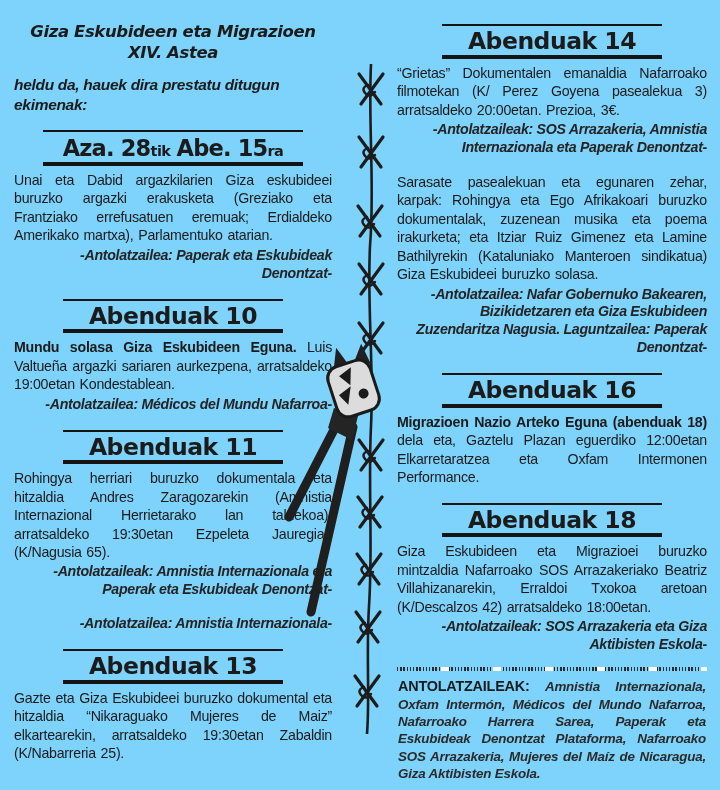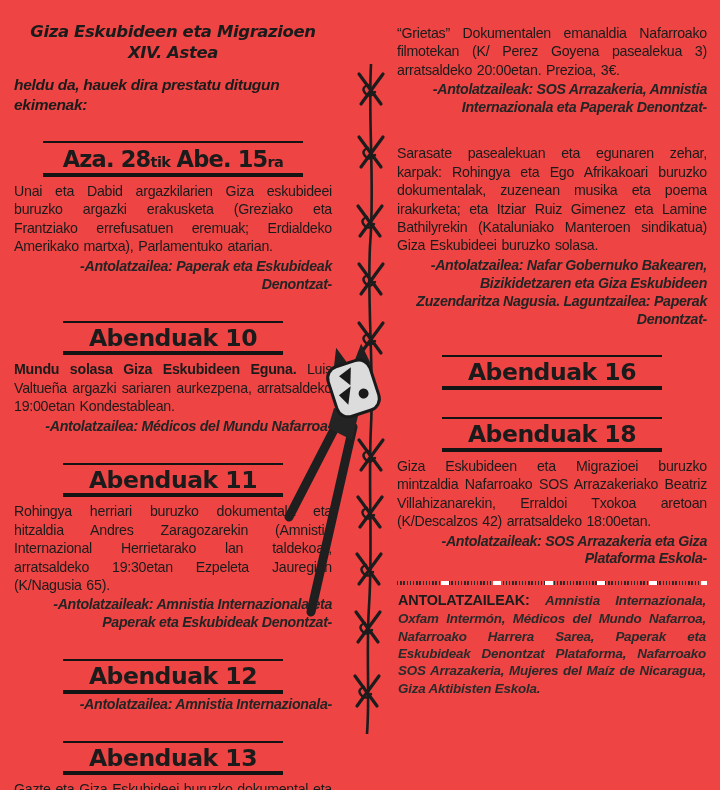--- a/index.html
+++ b/index.html
@@ -1,33 +1,33 @@
 <!DOCTYPE html>
 <html><head>
 <meta charset="utf-8">
 <style>
   html,body { margin:0; padding:0; background:#ffffff; }
   .page {
-    position:relative; width:720px; height:790px; background:#ef4444;
+    position:relative; width:720px; height:790px; background:#7dd3fc;
     color:#1b1b1b; font-family:"Liberation Sans", sans-serif; overflow:hidden;
   }
   .col { position:absolute; }
   .col-left  { left:14px;  top:22px; width:318px; }
   .col-right { left:397px; top:16px; width:310px; }
 
   .title {
     font-family:"DejaVu Sans", sans-serif; font-style:italic; font-weight:700;
     font-size:16.5px; line-height:1.25; text-align:center; letter-spacing:-0.4px;
   }
   .subtitle {
     font-style:italic; font-weight:700; font-size:15.5px; line-height:1.25;
     margin-top:12px; letter-spacing:-0.3px;
   }
 
-  .event { margin-top:27px; }
+  .event { margin-top:16px; }
   .event:first-child { margin-top:0; }
   .col-right .event:first-child { margin-top:8px; }
 
   .evt-head {
     margin:0 auto; width:216px; text-align:center;
     border-top:2px solid #141414; border-bottom:4px solid #141414;
     padding:3px 2px 1px;
   }
   .evt-head .h {
     font-family:"DejaVu Sans", sans-serif; font-weight:700;
@@ -87,21 +87,20 @@
       <p class="org">-Antolatzailea: Médicos del Mundu Nafarroa-</p>
     </section>
 
     <section class="event">
       <div class="evt-head"><span class="h">Abenduak 11</span></div>
       <p class="body">Rohingya herriari buruzko dokumentala eta hitzaldia Andres Zaragozarekin (Amnistia Internazional Herrietarako lan taldekoa), arratsaldeko 19:30etan Ezpeleta Jauregian (K/Nagusia 65).</p>
       <p class="org">-Antolatzaileak: Amnistia Internazionala eta Paperak eta Eskubideak Denontzat-</p>
     </section>
 
     <section class="event">
-      <div class="evt-head"><span class="h">Abenduak 12</span></div>
       <p class="org">-Antolatzailea: Amnistia Internazionala-</p>
     </section>
 
     <section class="event">
       <div class="evt-head"><span class="h">Abenduak 13</span></div>
       <p class="body">Gazte eta Giza Eskubideei buruzko dokumental eta hitzaldia “Nikaraguako Mujeres de Maiz” elkartearekin, arratsaldeko 19:30etan Zabaldin (K/Nabarreria 25).</p>
 
     </section>
   </div>
 
@@ -139,37 +138,39 @@
         <path d="M70 316 L84 311 L78 328 Z" fill="#1a1a1a"></path>
         <path d="M64 334 L78 329 L70 346 Z" fill="#1a1a1a"></path>
         <circle cx="88" cy="340" r="5" fill="#1a1a1a"></circle>
       </g>
     </g>
   </svg>
 
   <div class="col col-right">
 
     <section class="event">
+      <div class="evt-head"><span class="h">Abenduak 14</span></div>
       <p class="body">“Grietas” Dokumentalen emanaldia Nafarroako filmotekan (K/ Perez Goyena pasealekua 3) arratsaldeko 20:00etan. Prezioa, 3€.</p>
       <p class="org">-Antolatzaileak: SOS Arrazakeria, Amnistia Internazionala eta Paperak Denontzat-</p>
     </section>
 
     <section class="event">
       <p class="body">Sarasate pasealekuan eta egunaren zehar, karpak: Rohingya eta Ego Afrikakoari buruzko dokumentalak, zuzenean musika eta poema irakurketa; eta Itziar Ruiz Gimenez eta Lamine Bathilyrekin (Kataluniako Manteroen sindikatua) Giza Eskubideei buruzko solasa.</p>
       <p class="org">-Antolatzailea: Nafar Gobernuko Bakearen, Bizikidetzaren eta Giza Eskubideen Zuzendaritza Nagusia. Laguntzailea: Paperak Denontzat-</p>
     </section>
 
     <section class="event">
       <div class="evt-head"><span class="h">Abenduak 16</span></div>
+      <p class="body"><span class="lead">Migrazioen Nazio Arteko Eguna (abenduak 18)</span> <span>dela eta, Gaztelu Plazan eguerdiko 12:00etan Elkarretaratzea eta Oxfam Intermonen Performance.</span></p>
     </section>
 
     <section class="event">
       <div class="evt-head"><span class="h">Abenduak 18</span></div>
       <p class="body">Giza Eskubideen eta Migrazioei buruzko mintzaldia Nafarroako SOS Arrazakeriako Beatriz Villahizanarekin, Erraldoi Txokoa aretoan (K/Descalzos 42) arratsaldeko 18:00etan.</p>
-      <p class="org">-Antolatzaileak: SOS Arrazakeria eta Giza Plataforma Eskola-</p>
+      <p class="org">-Antolatzaileak: SOS Arrazakeria eta Giza Aktibisten Eskola-</p>
     </section>
 
     <div class="footer">
       <div class="hatch"></div>
       <p class="foot-text"><span class="foot-label">ANTOLATZAILEAK:</span> <span class="foot-body">Amnistia Internazionala, Oxfam Intermón, Médicos del Mundo Nafarroa, Nafarroako Harrera Sarea, Paperak eta Eskubideak Denontzat Plataforma, Nafarroako SOS Arrazakeria, Mujeres del Maíz de Nicaragua, Giza Aktibisten Eskola.</span></p>
 
     </div>
 
   </div>
 </div>

